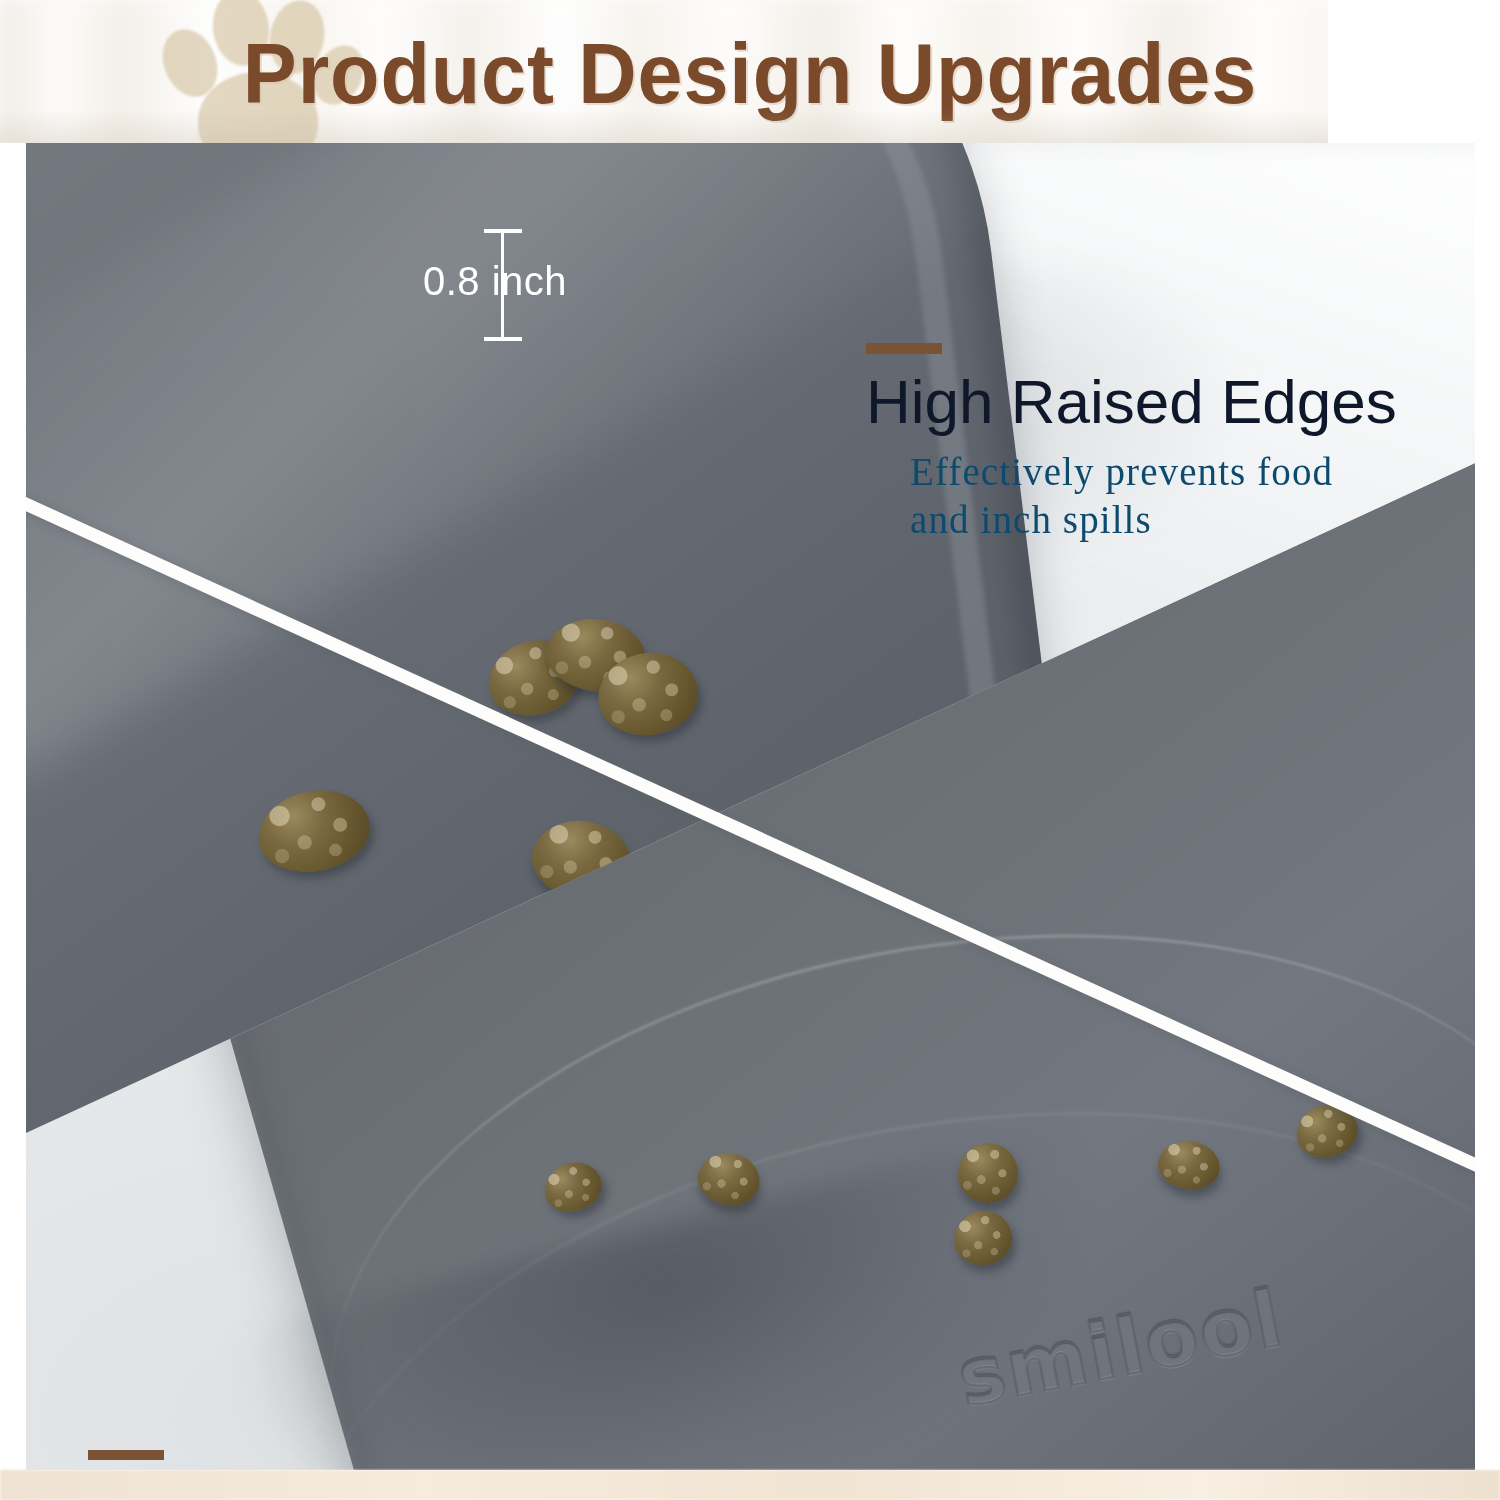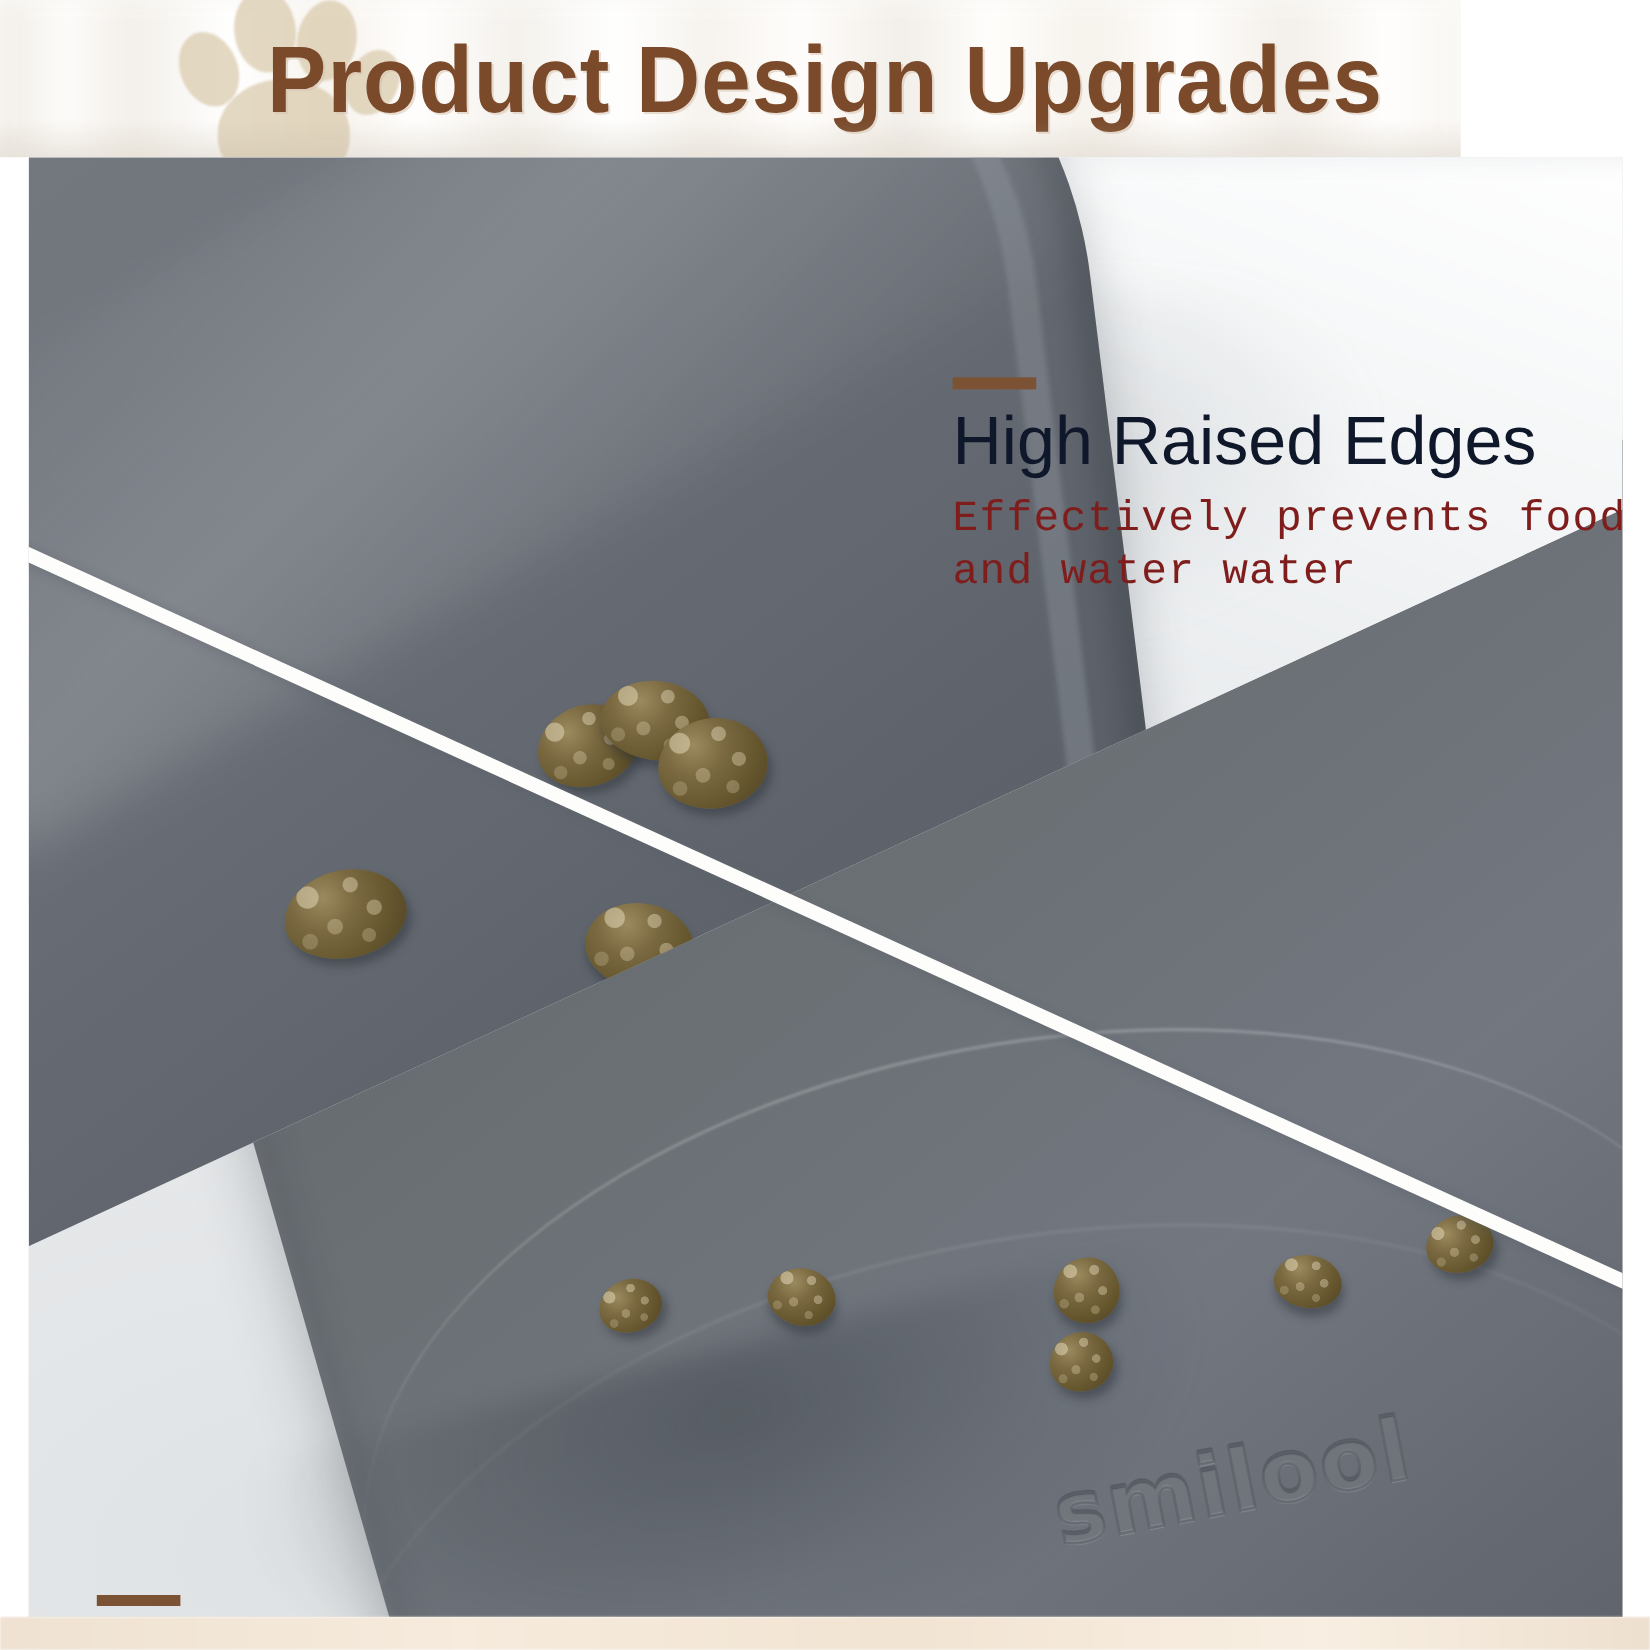--- a/index.html
+++ b/index.html
@@ -276,25 +276,26 @@
     background: #7b5334;
   }
   .feat-title {
     font-family: "Liberation Sans Narrow", "Liberation Sans", sans-serif;
     font-size: 62px;
     color: #0f172a;
     white-space: nowrap;
     line-height: 1.08;
   }
   .feat-sub {
-    font-family: Liberation Mono, monospace;
+    font-family: Liberation Serif, serif;
     font-size: 39px;
-    color: #7f1d1d;
+    color: #0c4a6e;
     line-height: 1.24;
     letter-spacing: 1.1px;
+    margin-left: 44px;
   }
 
   .feature-top {
     position: absolute;
     left: 840px; top: 200px;
     width: 630px;
   }
   .feature-top .accent-bar { width: 76px; margin-bottom: 15px; }
   .feature-top .feat-title { margin-bottom: 12px; }
 
@@ -377,30 +378,36 @@
       <div class="mat-a-edge"></div>
       <div class="mat-a-streak"></div>
       <div id="kibble-top-layer">
           <div class="kibble" style="left: 462px; top: 498px; width: 92px; height: 74px; transform: rotate(-14deg);"></div>
           <div class="kibble" style="left: 520px; top: 476px; width: 100px; height: 72px; transform: rotate(8deg);"></div>
           <div class="kibble" style="left: 572px; top: 510px; width: 100px; height: 82px; transform: rotate(-6deg);"></div>
           <div class="kibble" style="left: 232px; top: 648px; width: 112px; height: 80px; transform: rotate(-10deg);"></div>
           <div class="kibble" style="left: 506px; top: 678px; width: 100px; height: 78px; transform: rotate(12deg);"></div>
         </div>
 
+      <div class="dim">
+        <div class="dim-line"></div>
+        <div class="dim-cap top"></div>
+        <div class="dim-cap bottom"></div>
+        <div class="dim-label">0.8 inch</div>
+      </div>
     </div>
 
     <div class="divider"></div>
 
     <div class="feature-top">
       <div class="accent-bar"></div>
       <div class="feat-title">High Raised Edges</div>
       <div class="feat-sub">
         <div>Effectively prevents food</div>
-        <div>and water water</div>
+        <div>and inch spills</div>
       </div>
     </div>
 
     <div class="feature-bottom">
       <div class="accent-bar"></div>
 
     </div>
 
   </div>
 

